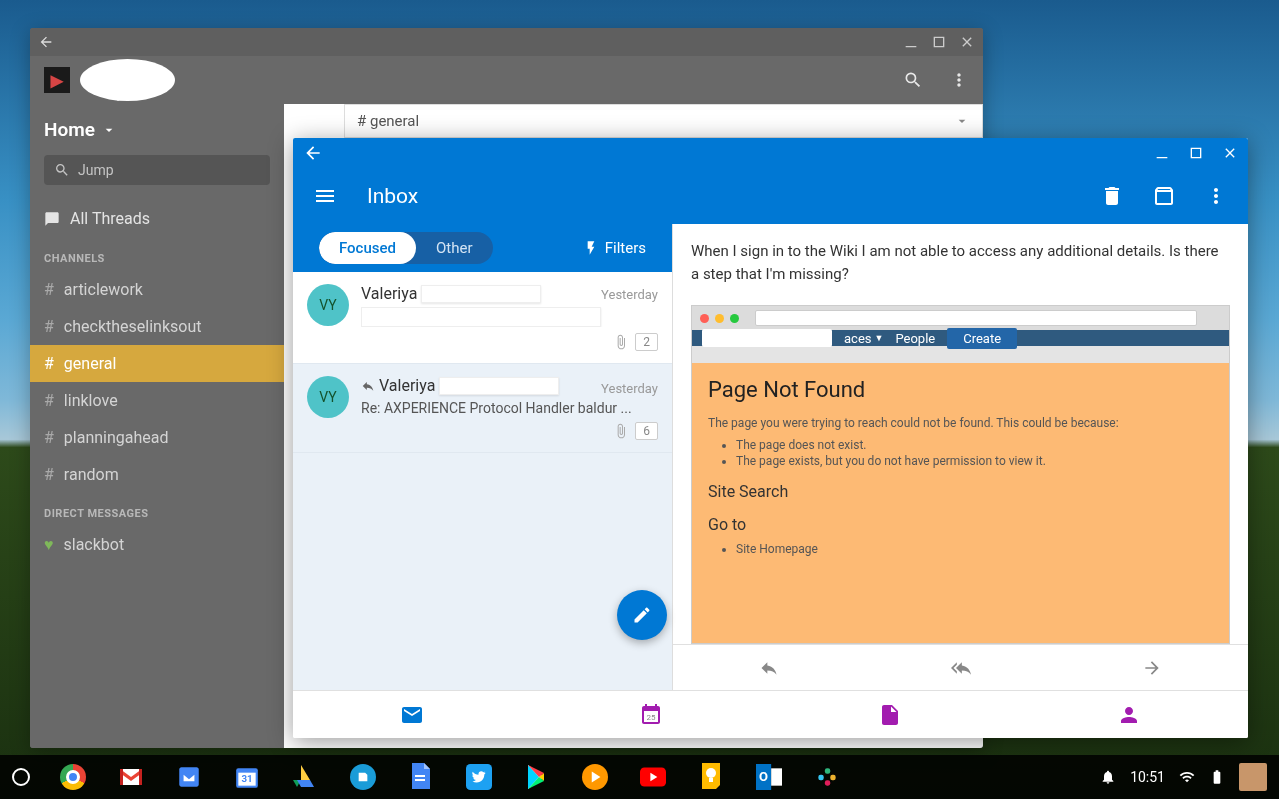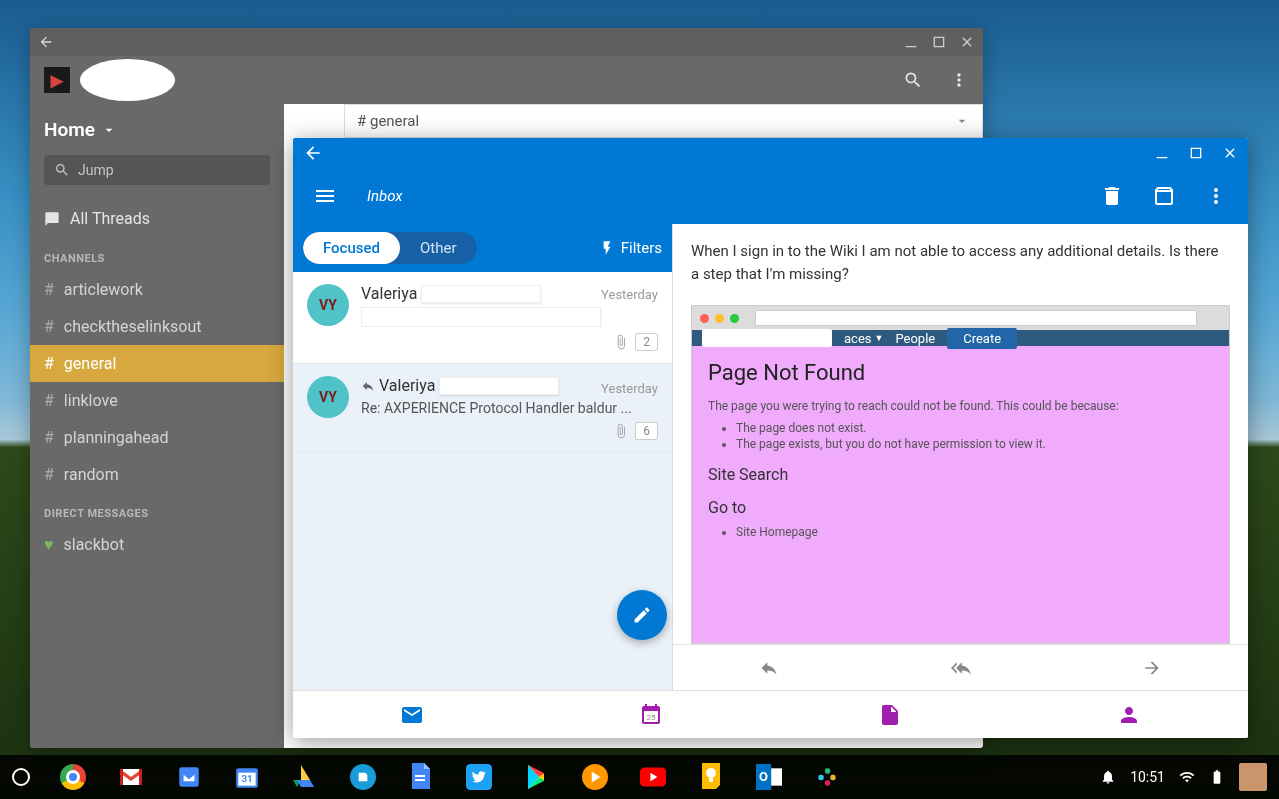--- a/index.html
+++ b/index.html
@@ -28,54 +28,54 @@
 .slack-main { flex: 1; background: white; position: relative; }
 .slack-channel-header { position: absolute; top: 0; left: 60px; right: 0; background: white; border: 1px solid #ddd; padding: 7px 12px; font-size: 15px; color: #555; display: flex; justify-content: space-between; align-items: center; }
 
 
 .outlook-window { position: absolute; left: 293px; top: 138px; width: 955px; height: 600px; background: white; box-shadow: 0 4px 24px rgba(0,0,0,0.4); border-radius: 2px; overflow: hidden; display: flex; flex-direction: column; }
 .outlook-titlebar { height: 30px; background: #0078d4; display: flex; align-items: center; justify-content: space-between; padding: 0 10px; }
 .outlook-titlebar-left { color: white; display: flex; align-items: center; }
 .outlook-titlebar-right { display: flex; gap: 18px; color: white; align-items: center; }
 .outlook-header { height: 56px; background: #0078d4; display: flex; align-items: center; justify-content: space-between; padding: 0 20px; color: white; }
 .outlook-header-left { display: flex; align-items: center; gap: 30px; }
-.outlook-title { font-size: 15px; font-weight: 400; font-style: italic; }
+.outlook-title { font-size: 21px; font-weight: 400; }
 .outlook-header-right { display: flex; gap: 28px; align-items: center; }
 .outlook-body { display: flex; flex: 1; overflow: hidden; }
 .outlook-list { width: 380px; background: #eaf1f8; display: flex; flex-direction: column; border-right: 1px solid #ddd; position: relative; }
-.outlook-tabs { height: 48px; background: #0078d4; display: flex; align-items: center; padding: 0 10px; justify-content: space-between; }
+.outlook-tabs { height: 48px; background: #0078d4; display: flex; align-items: center; padding: 0 26px; justify-content: space-between; }
 .tab-pills { display: flex; background: #1760a5; border-radius: 20px; overflow: hidden; }
 .tab-pill { padding: 7px 20px; font-size: 15px; cursor: pointer; }
 .tab-pill.active { background: white; color: #0078d4; font-weight: 500; border-radius: 20px; }
 .tab-pill.inactive { color: #d4e4f4; }
 .filters-btn { display: flex; align-items: center; gap: 6px; color: white; font-size: 15px; cursor: pointer; }
 .email-item { display: flex; padding: 12px 14px; gap: 12px; border-bottom: 1px solid #e0e8f0; background: white; align-items: flex-start;}
 .email-item.selected { background: #eaf1f8;}
-.avatar { width: 42px; height: 42px; border-radius: 50%; background: #4fc3c8; color: #7f1d1d; display: flex; align-items: center; justify-content: center; font-size: 14px; font-weight: 700; flex-shrink: 0; }
+.avatar { width: 42px; height: 42px; border-radius: 50%; background: #4fc3c8; color: #14532d; display: flex; align-items: center; justify-content: center; font-size: 14px; font-weight: 400; flex-shrink: 0; }
 .email-content { flex: 1; min-width: 0; }
 .email-top { display: flex; justify-content: space-between; align-items: baseline; }
 .email-sender { font-size: 16px; color: #333; display:flex; align-items:center; gap:4px;}
 .sender-blank { display:inline-block; background:white; border:1px solid #eee; height:18px; width:120px; box-shadow:0 1px 2px rgba(0,0,0,0.1);}
 .email-date { font-size: 13px; color: #999; }
 .email-subject { font-size: 14px; color: #555; margin-top: 4px; white-space: nowrap; overflow: hidden; text-overflow: ellipsis; display:flex; align-items:center; gap:4px;}
 .email-meta { display: flex; justify-content: flex-end; align-items: center; gap: 6px; margin-top: 6px; font-size: 12px; color: #888; }
 .attach-badge { padding: 1px 7px; border: 1px solid #ccc; border-radius: 2px; background: white; }
 .outlook-preview { flex: 1; display: flex; flex-direction: column; overflow: hidden; background: white; }
 .preview-body { padding: 16px 18px 10px; font-size: 15px; color: #333; line-height: 1.5; }
 .embedded-screenshot { margin: 10px 18px 0; border: 1px solid #ccc; background: #e4e4e4; flex: 1; overflow: hidden; }
 .embed-titlebar { background: #dcdcdc; height: 24px; display: flex; align-items: center; padding: 0 8px; gap: 6px; }
 .traffic-light { width: 9px; height: 9px; border-radius: 50%; }
 .red-l { background: #ff5f56; } .yel-l { background: #ffbd2e; } .grn-l { background: #27c93f; }
 .embed-addr { flex: 1; background: white; border: 1px solid #ccc; height: 16px; margin-left: 10px; border-radius: 2px; }
 .embed-nav { background: #2f5a7f; height: 16px; display: flex; align-items: center; padding: 0 10px; gap: 12px; color: white; font-size: 13px; }
 .embed-nav .spacer { flex: 1; }
 .embed-search-sm { width: 130px; height: 18px; background: white; border-radius: 2px;}
 .dd { display:flex; align-items:center; gap:3px; cursor:pointer;}
 .create-btn { background: #2366a8; padding: 3px 16px; border-radius: 2px; font-size: 13px; }
-.embed-content { background: #f0abfc; padding: 14px 16px; height: 100%; }
+.embed-content { background: #fdba74; padding: 14px 16px; height: 100%; margin-top: 17px; }
 .embed-h1 { font-size: 22px; color: #222; margin-bottom: 14px; }
 .embed-p { font-size: 12px; color: #555; margin: 8px 0; }
 .embed-ul { font-size: 12px; color: #555; padding-left: 28px; list-style: disc; }
 .embed-ul li { margin: 2px 0; }
 .embed-h2 { font-size: 16px; color: #333; margin: 14px 0 8px; }
 .embed-search-row { display: flex; gap: 6px; margin-top: 6px; }
 .embed-input { width: 160px; height: 24px; border: 1px solid #ccc; background: white; }
 .embed-btn { border: 1px solid #ccc; background: #f4f4f4; padding: 2px 10px; font-size: 12px; }
 .compose-fab { position: absolute; left: 324px; bottom: 50px; width: 50px; height: 50px; border-radius: 50%; background: #0078d4; color: white; display: flex; align-items: center; justify-content: center; box-shadow: 0 3px 8px rgba(0,0,0,0.3); cursor: pointer; z-index: 5; }
 .outlook-actions { height: 46px; border-top: 1px solid #e0e0e0; display: flex; background:white; }

